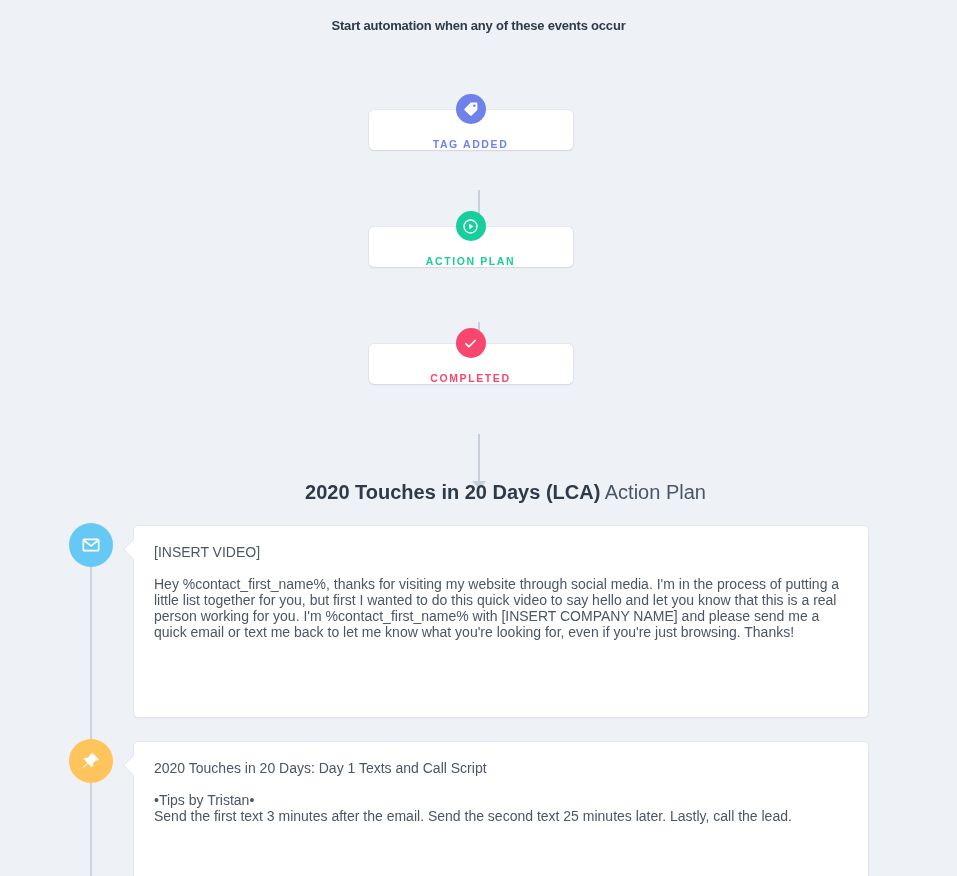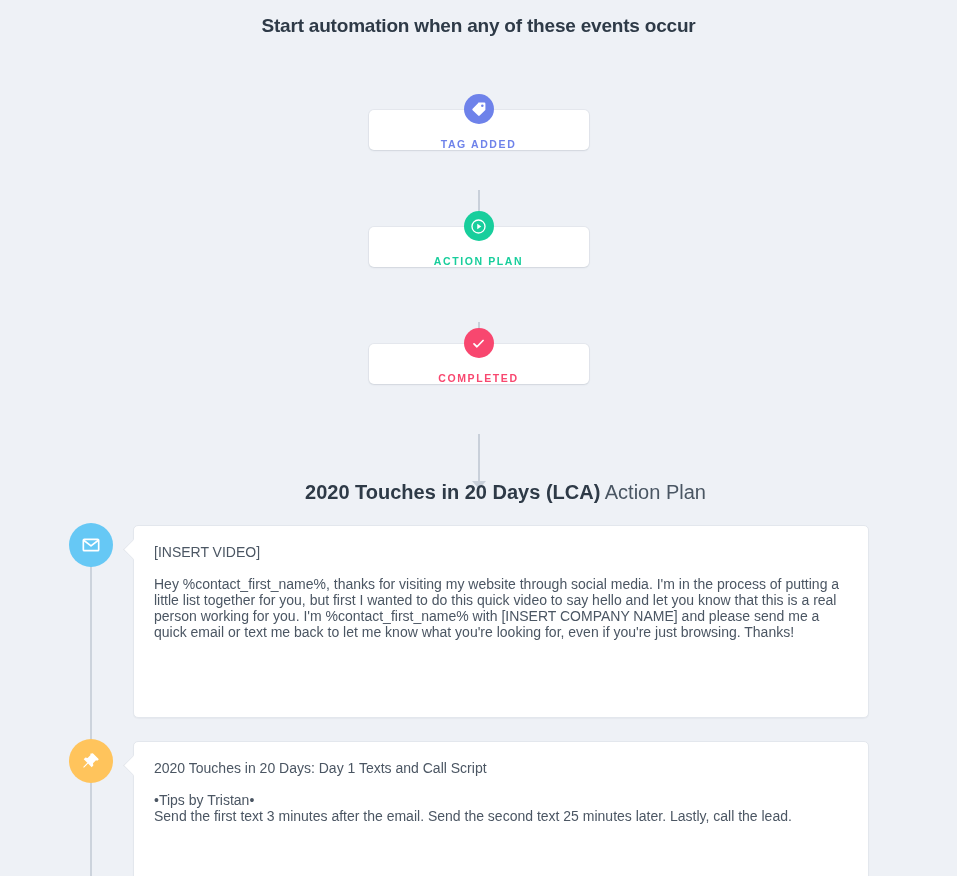--- a/index.html
+++ b/index.html
@@ -13,21 +13,21 @@
   body {
     background: #eef1f6;
     font-family: "Liberation Sans", sans-serif;
     color: #2e3a47;
     position: relative;
   }
 
   
   .headline {
     text-align: center;
-    font-size: 19px;
+    font-size: 13px;
     font-weight: bold;
     color: #2e3a47;
     letter-spacing: -0.2px;
     padding-top: 14px;
     line-height: 24px;
   }
 
   
   .flow {
     position: relative;
@@ -50,21 +50,21 @@
     height: 0;
     border-left: 7px solid transparent;
     border-right: 7px solid transparent;
     border-top: 8px solid #c9d0da;
     transform: translateX(-7px);
     z-index: 0;
   }
 
   .node {
     position: absolute;
-    width: 220px;
+    width: 204px;
     left: 50%;
     transform: translateX(-110px);
     background: #ffffff;
     border-radius: 5px;
     box-shadow: 0 1px 2px rgba(40,55,75,0.10), 0 0 0 1px rgba(40,55,75,0.045);
     text-align: center;
     z-index: 2;
   }
 
   .node-badge {

